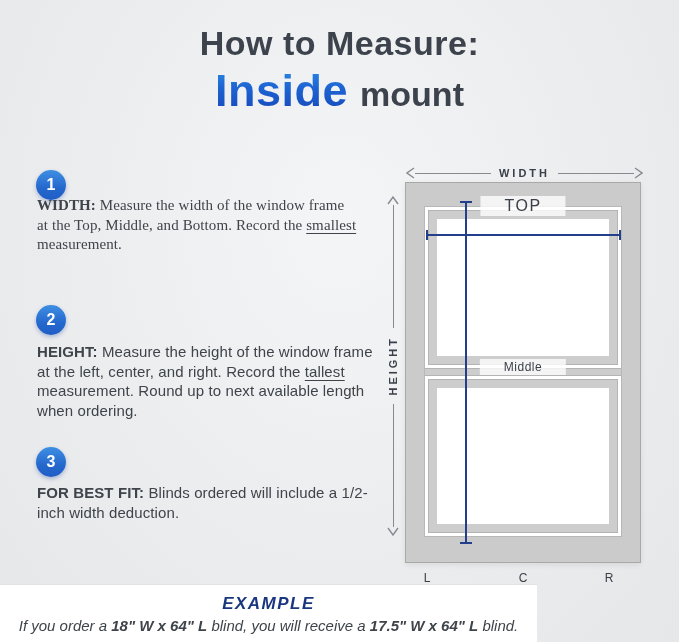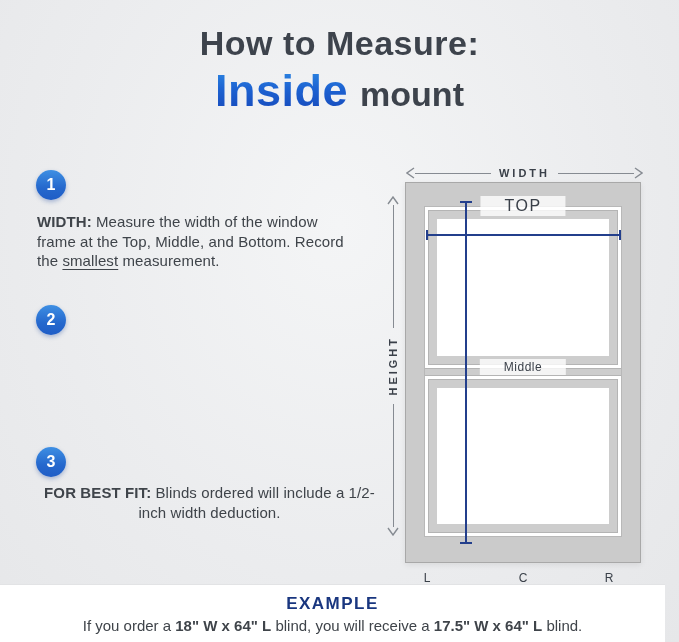--- a/index.html
+++ b/index.html
@@ -41,25 +41,25 @@
     display: flex; align-items: center; justify-content: center;
   }
   .step-text {
     position: absolute;
     font-size: 15px; line-height: 19.5px; color: #3f444a;
     letter-spacing: 0.1px;
   }
   .step-label { font-weight: 700; }
   .step-underline { text-decoration: underline; text-underline-offset: 3px; }
   #step1-circle { left: 36px; top: 170px; }
-  #step1-text   { left: 37px; top: 212px; width: 322px; }
+  #step1-text   { left: 37px; top: 196px; width: 322px; font-family: Liberation Serif, serif; }
   #step2-circle { left: 36px; top: 305px; }
   #step2-text   { left: 37px; top: 342px; width: 345px; }
   #step3-circle { left: 36px; top: 447px; }
-  #step3-text   { left: 37px; top: 483px; width: 345px; text-align: center; }
+  #step3-text   { left: 37px; top: 483px; width: 345px; }
 
   
   .diagram { position: absolute; left: 380px; top: 135px; width: 290px; height: 440px; margin-top: 28px; }
 
   .width-arrow {
     position: absolute; left: 26px; top: 2px; width: 237px; height: 16px;
     display: flex; align-items: center;
   }
   .width-arrow .seg { flex: 1; height: 0; border-top: 1px solid #868b92; }
   .arrow-label {
@@ -105,23 +105,23 @@
   }
   .tag-top    { left: 143px; top: 33px;  transform: translateX(-50%); font-size: 16px; letter-spacing: 1.5px; }
   .tag-middle { left: 143px; top: 196px; transform: translateX(-50%); font-size: 12px; letter-spacing: 0.5px; }
   .tag-bottom { left: 143px; top: 367px; transform: translateX(-50%); font-size: 16px; letter-spacing: 0.5px; }
 
   .lcr-mark { position: absolute; top: 408px; font-size: 12px; color: #3a4049; transform: translateX(-50%); }
   .lcr-l { left: 47px; } .lcr-c { left: 143px; } .lcr-r { left: 229px; }
 
   
   .example-bar {
-    position: absolute; left: 0; top: 584px; width: 665px; height: 58px;
+    position: absolute; left: 0; top: 584px; width: 537px; height: 58px;
     background: #ffffff; border-top: 1px solid #e2e3e5;
-    text-align: center; padding-top: 9px;
+    text-align: center; padding-top: 9px; font-style: italic;
   }
   .example-heading {
     font-size: 17px; font-weight: 700; letter-spacing: 1.5px; color: #19367f;
   }
   .example-text { margin-top: 3px; font-size: 15px; color: #3f444a; }
   .example-text b { font-weight: 700; }
 
   svg.chev { display: block; }
 </style>
 </head>
@@ -138,20 +138,21 @@
   </div>
 
   <div class="step-circle" id="step1-circle">
     <span>1</span>
   </div>
   <p class="step-text" id="step1-text"><span class="step-label">WIDTH:</span><span> Measure the width of the window frame at the Top, Middle, and Bottom. Record the </span><span class="step-underline">smallest</span><span> measurement.</span></p>
 
   <div class="step-circle" id="step2-circle">
     <span>2</span>
   </div>
+  <p class="step-text" id="step2-text"><span class="step-label">HEIGHT:</span><span> Measure the height of the window frame at the left, center, and right. Record the </span><span class="step-underline">tallest</span><span> measurement. Round up to next available length when ordering.</span></p>
 
   <div class="step-circle" id="step3-circle">
     <span>3</span>
   </div>
   <p class="step-text" id="step3-text"><span class="step-label">FOR BEST FIT:</span><span> Blinds ordered will include a 1/2-inch width deduction.</span></p>
 
   <div class="diagram">
 
     <div class="width-arrow">
       <svg class="chev" width="9" height="12" viewBox="0 0 9 12">

